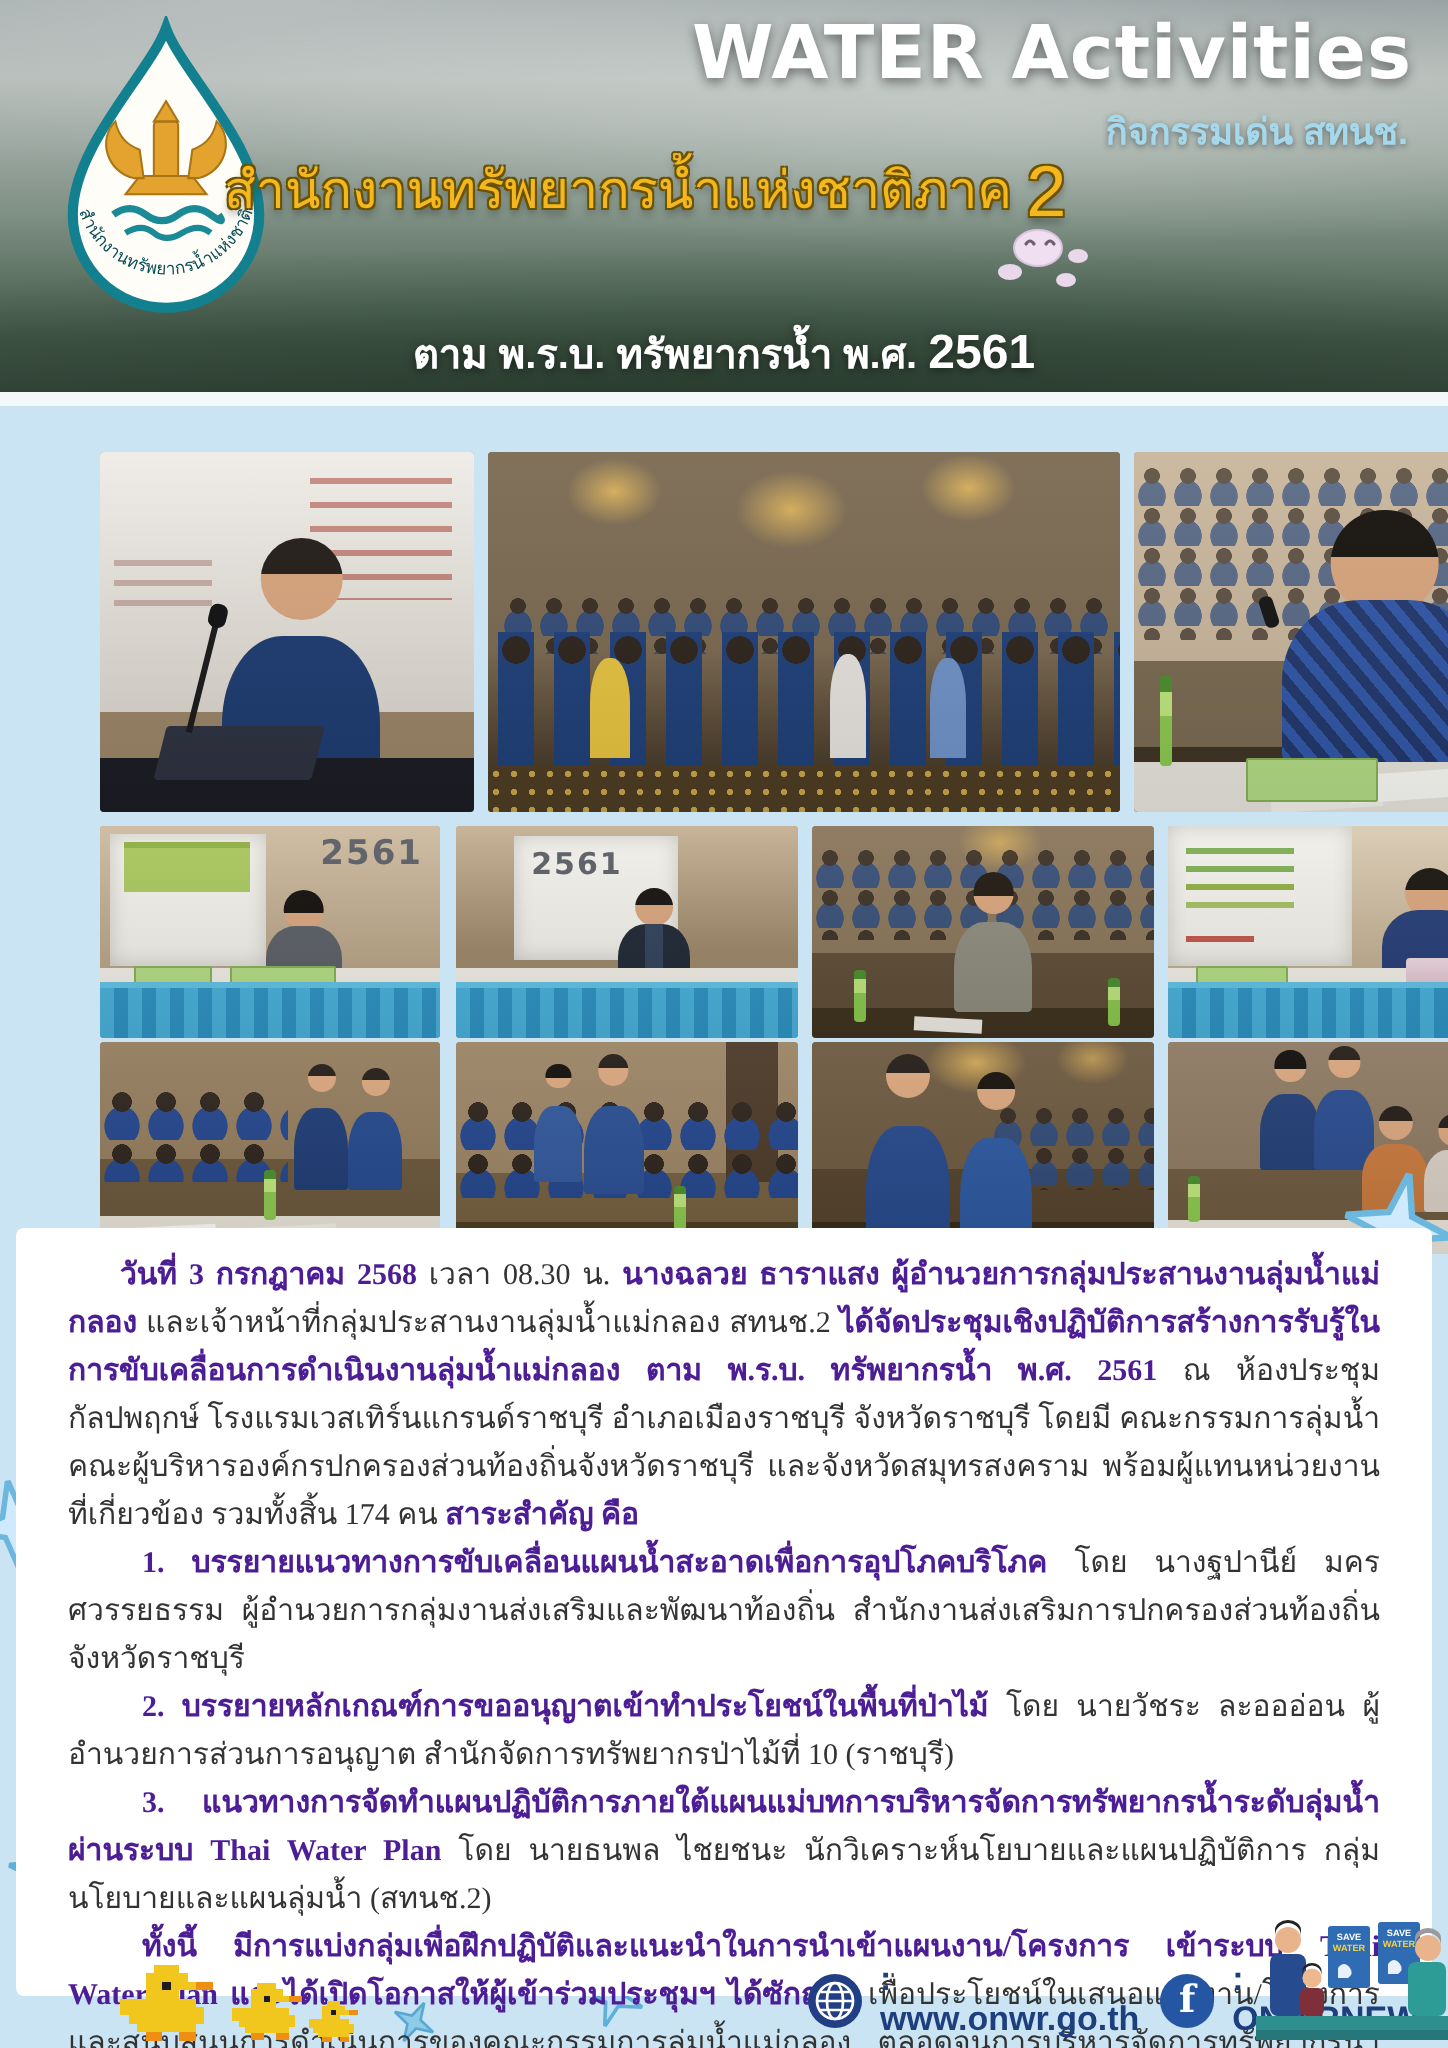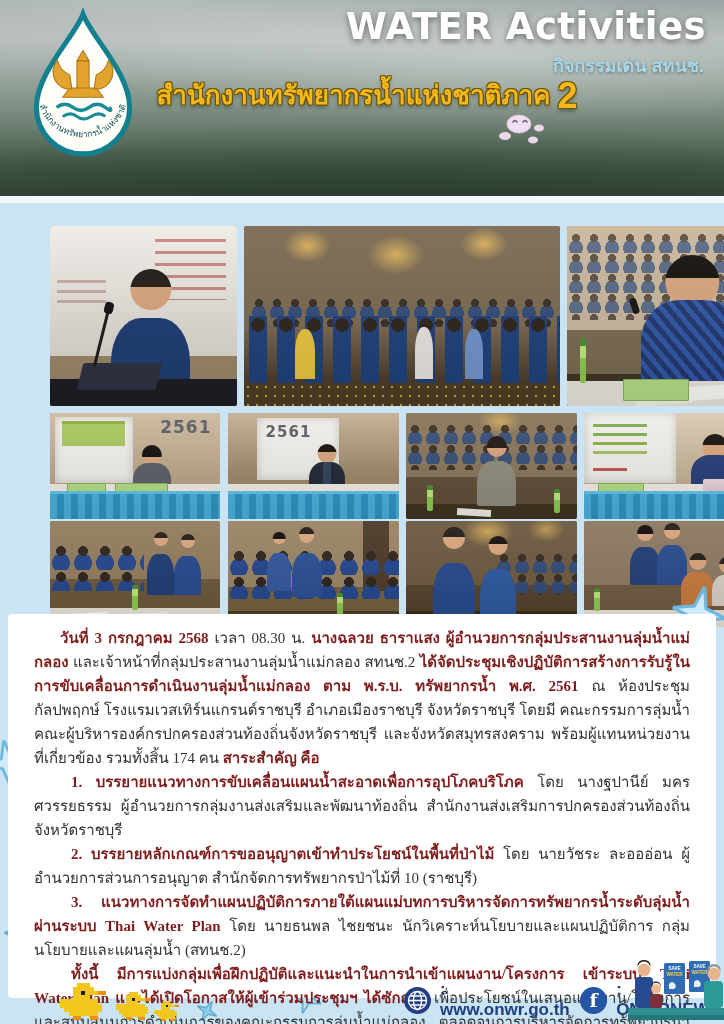--- a/index.html
+++ b/index.html
@@ -16,22 +16,22 @@
       radial-gradient(120% 70% at 18% 0%,rgba(255,255,255,.30),transparent 60%),
       radial-gradient(90% 50% at 70% 28%,rgba(235,239,236,.38),transparent 70%),
       radial-gradient(150% 90% at 50% 118%,rgba(16,38,22,.55),transparent 62%),
       linear-gradient(180deg,#97a1a1 0%,#aeb6b2 20%,#9aa69f 38%,#7e8f83 55%,#5d7263 72%,#435748 86%,#394a3d 100%);}
   .hero::after{content:"";position:absolute;left:0;right:0;bottom:-7px;height:7px;background:#f3f8fb}
   .logo{position:absolute;left:22px;top:8px;width:122px;height:152px}
   .brand{position:absolute;top:5px;right:18px;font-size:37px;font-weight:800;color:#ffffff;
     letter-spacing:.5px;text-shadow:0 2px 6px rgba(0,0,0,.45);font-family:"DejaVu Sans","Liberation Sans",sans-serif}
   .brand-sub{position:absolute;top:51px;right:20px;font-size:18px;font-weight:bold;color:#a6d8ec;
     text-shadow:0 1px 3px rgba(0,0,0,.45)}
-  .org-line1{position:absolute;top:74px;left:112px;width:510px;text-align:center;color:#f4b71d;
-    font-weight:700;font-size:26px;white-space:nowrap;
+  .org-line1{position:absolute;top:74px;left:112px;width:510px;text-align:left;color:#f4b71d;
+    font-weight:400;font-size:26px;white-space:nowrap;
     text-shadow:-1px -1px 0 #6a5300,1px -1px 0 #6a5300,-1px 1px 0 #6a5300,1px 1px 0 #6a5300,0 3px 4px rgba(0,0,0,.4)}
   .org-line1 .num{font-size:36px;vertical-align:-4px;margin-left:7px}
   .org-line2{position:absolute;top:108px;left:112px;width:510px;text-align:center;color:#f4b71d;
     font-weight:800;font-size:20px;white-space:nowrap;
     text-shadow:-1px -1px 0 #6a5300,1px -1px 0 #6a5300,-1px 1px 0 #6a5300,1px 1px 0 #6a5300,0 2px 3px rgba(0,0,0,.4)}
   .cloud{position:absolute;left:497px;top:110px;width:48px;height:36px}
   .t1{position:absolute;top:135px;left:0;width:724px;text-align:center;color:#fff;font-size:19px;
     font-weight:600;white-space:nowrap;text-shadow:0 1px 4px rgba(0,0,0,.5)}
   .t2{position:absolute;top:161px;left:0;width:724px;text-align:center;color:#fff;font-size:20px;
     font-weight:600;text-shadow:0 1px 4px rgba(0,0,0,.5)}
@@ -186,21 +186,21 @@
   #r3p4 .f4{left:74%;top:34%;width:20%;height:46%;--shirt:#d8cfc4}
   #r3p4 .tbl{left:0;bottom:0;width:100%;height:16%;background:#ece6da}
   #r3p4 .pap{left:10%;bottom:3%;width:30%;height:8%;background:#fbfbf7;transform:rotate(2deg)}
   #r3p4 .btl{left:6%;bottom:15%;height:22%}
 
   
   .panel{position:absolute;left:8px;top:614px;width:708px;height:384px;background:#ffffff;border-radius:4px;
     z-index:5;padding:12px 26px 0 26px;box-sizing:border-box}
   .panel p{margin:0;font-size:15px;line-height:24px;color:#333;text-align:justify;font-family:"Liberation Serif","DejaVu Sans",sans-serif}
   .panel p span{white-space:normal}
-  .panel .b{font-weight:bold;color:#7f1d1d}
+  .panel .b{font-weight:bold;color:#4c1d95}
   .p-ind1{text-indent:26px}
   .p-ind2{text-indent:37px}
 
   
   .contact{position:absolute;left:404px;top:985px;height:30px;display:flex;align-items:center;gap:9px;z-index:6}
   .contact .lbl{font-size:17px;font-weight:bold;color:#1d3f7e}
   .cicon{width:27px;height:27px;border-radius:50%;display:flex;align-items:center;justify-content:center;flex:0 0 auto}
   .globe{background:#223f85}
   .fb{background:#2456a4;color:#fff;font-weight:800;font-size:19px;font-family:"DejaVu Serif","Liberation Serif",serif}
   .ducks{position:absolute;left:56px;top:980px;width:150px;height:44px;z-index:6}
@@ -270,20 +270,24 @@
     </div>
 
     <svg class="cloud" viewBox="0 0 48 36">
       <ellipse cx="8" cy="26" rx="6" ry="4" fill="#e9d7ea"></ellipse>
       <ellipse cx="42" cy="18" rx="5" ry="3.5" fill="#e9d7ea"></ellipse>
       <ellipse cx="36" cy="30" rx="5" ry="3.5" fill="#e9d7ea"></ellipse>
       <ellipse cx="22" cy="14" rx="12" ry="9" fill="#efdff0" stroke="#d9c3dc" stroke-width="1"></ellipse>
       <path d="M16 12 q2 -3 4 0 M26 12 q2 -3 4 0" fill="none" stroke="#6f5f72" stroke-width="1.6" stroke-linecap="round"></path>
     </svg>
 
+    <div class="t2">
+      <span>ตาม พ.ร.บ. ทรัพยากรน้ำ พ.ศ.</span>
+      <span class="year">2561</span>
+    </div>
   </header>
 
   <figure class="ph" id="r1p1">
     <div class="layer scr"></div>
     <div class="layer slide-lines"></div>
     <div class="layer slide-lines2"></div>
     <div class="fig f1"></div>
     <div class="layer desk"></div>
     <div class="layer lap"></div>
     <div class="layer mic"></div>

